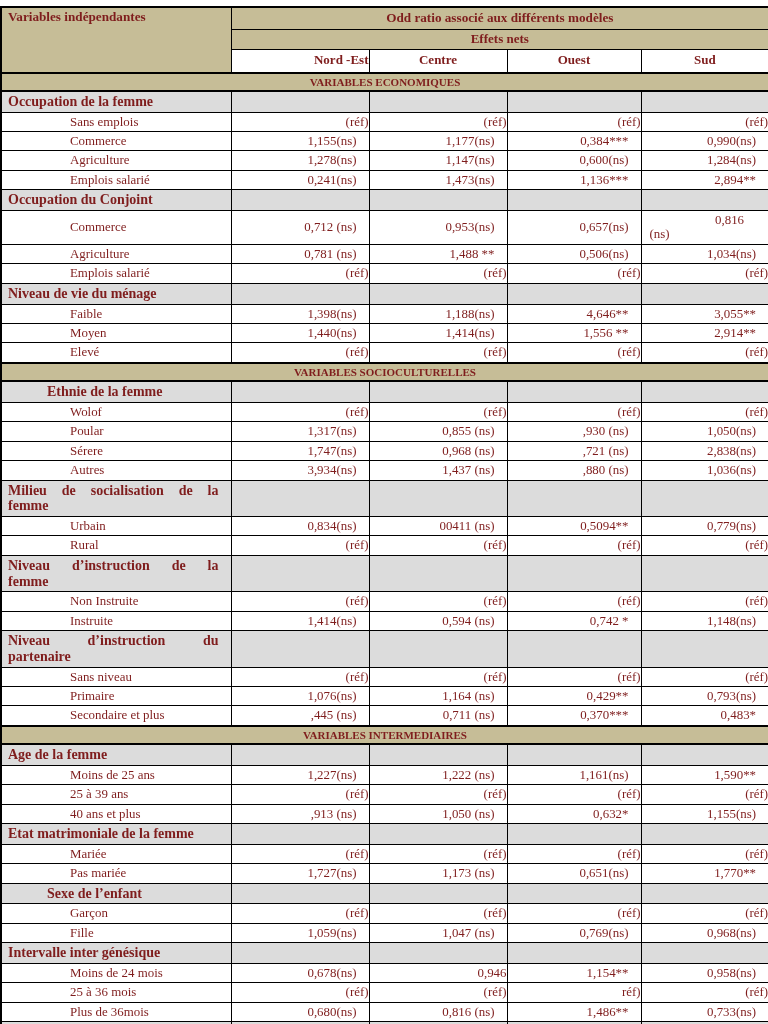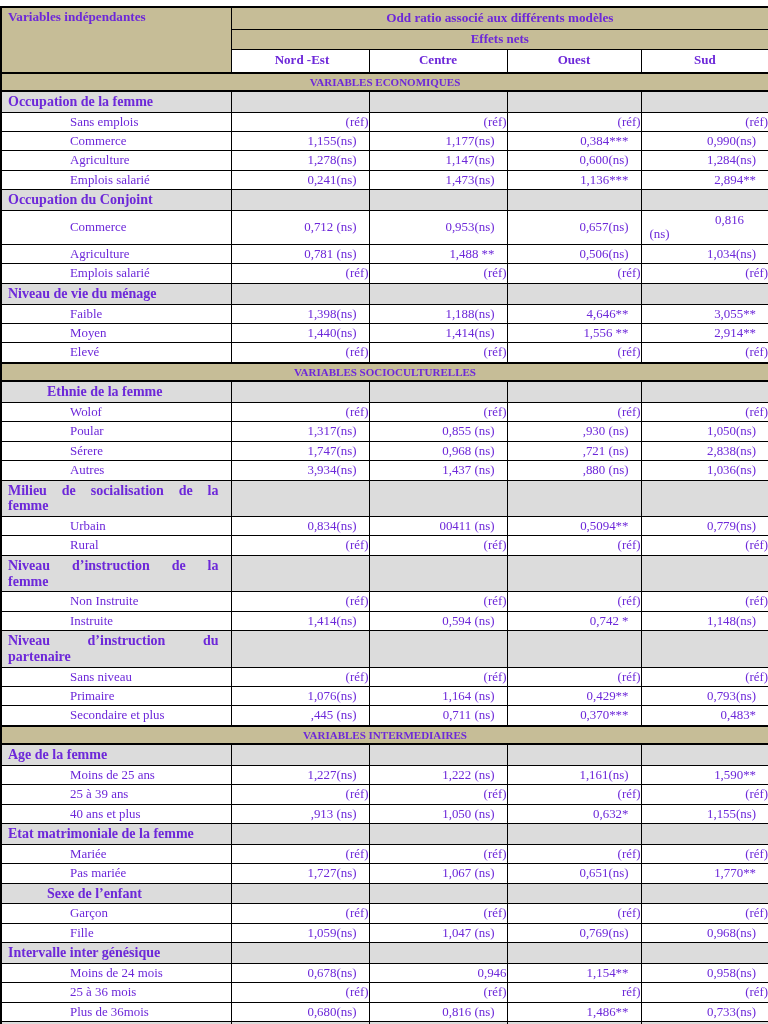--- a/index.html
+++ b/index.html
@@ -1,32 +1,32 @@
 <!DOCTYPE html>
 <html><head>
 <meta charset="utf-8">
 <style>
   html,body{margin:0;padding:0;background:#fff;}
   .page{width:768px;height:1024px;background:#fff;overflow:hidden;
-        font-family:"Liberation Serif",serif;color:#6d28d9;}
+        font-family:"Liberation Serif",serif;color:#7f1d1d;}
   .caption-strip{height:6px;overflow:hidden;}
   table.odds{border-collapse:collapse;width:768px;table-layout:fixed;
              border:2px solid #000;}
   td{border:1px solid #000;padding:2px 0;font-size:12.9px;line-height:1.12;
      vertical-align:middle;overflow:hidden;word-wrap:break-word;}
   
   tr.r1 td{height:17px;}
   tr.r2 td{height:14px;}
   tr.r3 td{height:18px;border-bottom:2px solid #000;}
   .hdr-bg{background:#c6bd97;}
   .vtop{vertical-align:top;font-weight:bold;padding:2px 4px 2px 6px;font-size:13.2px;}
   .title-cell{font-weight:bold;text-align:center;font-size:13.2px;}
   .effets-cell{font-weight:bold;text-align:center;font-size:13px;}
   tr.regions td{font-weight:bold;text-align:center;background:#fff;font-size:13px;}
-  tr.regions td.first{text-align:center;padding-left:4px;margin-left:44px;}
+  tr.regions td.first{text-align:right;padding-left:4px;margin-left:44px;}
   
   tr.bandrow td{border-top:2px solid #000;border-bottom:2px solid #000;}
   .band{background:#c6bd97;font-weight:bold;text-align:center;font-size:11px;padding:2px 0;}
   tr.grayrow td{background:#dcdcdc;}
   .lbl{padding-left:68px;text-align:left;}
   .hlbl{font-weight:bold;padding-left:6px;text-align:left;font-size:14px;}
   .ind{padding-left:45px;}
   .ar{text-align:right;padding-right:12px;}
   .ac{text-align:right;}
   .b{font-weight:bold;}
@@ -320,21 +320,21 @@
         <tr>
           <td class="lbl">Mariée</td>
           <td class="ac">(réf)</td>
           <td class="ac">(réf)</td>
           <td class="ac">(réf)</td>
           <td class="ac">(réf)</td>
         </tr>
         <tr>
           <td class="lbl">Pas mariée</td>
           <td class="ar">1,727(ns)</td>
-          <td class="ar">1,067 (ns)</td>
+          <td class="ar">1,173 (ns)</td>
           <td class="ar">0,651(ns)</td>
           <td class="ar">1,770**</td>
         </tr>
         <tr class="grayrow">
           <td class="hlbl ind">Sexe de l’enfant</td>
           <td></td>
           <td></td>
           <td></td>
           <td></td>
         </tr>

